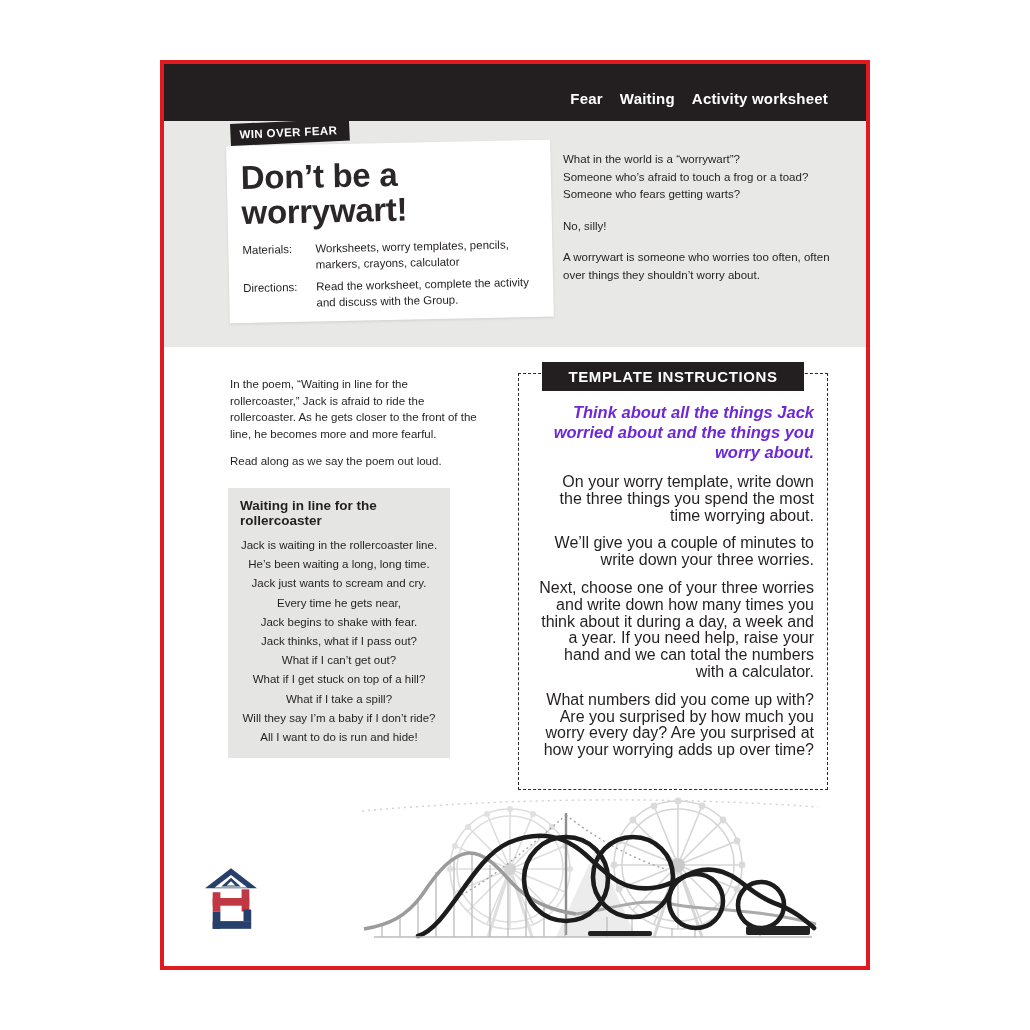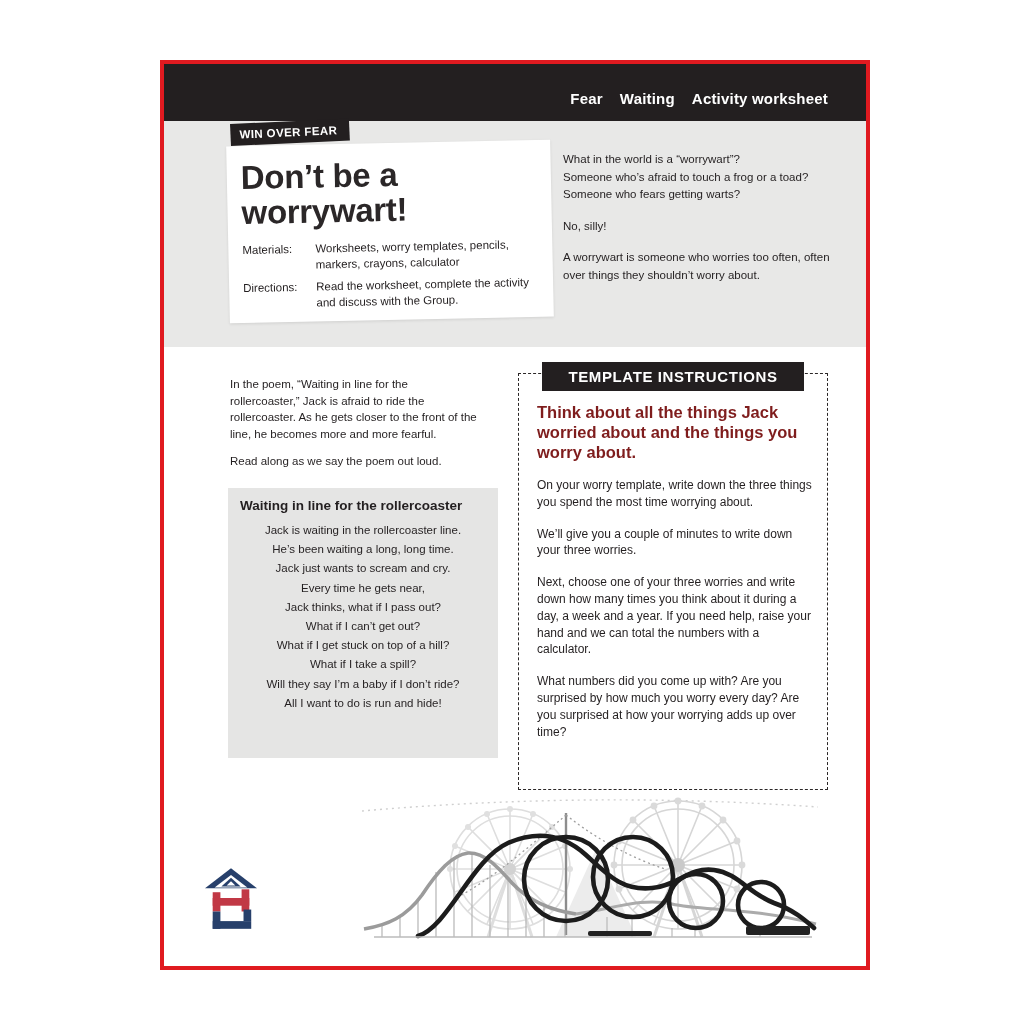--- a/index.html
+++ b/index.html
@@ -23,32 +23,32 @@
   .card-row{display:flex;margin-bottom:6px;}
   .card-row .lbl{width:73px;flex:0 0 73px;}
   .card-row .val{flex:1;}
   .hero-right{position:absolute;left:399px;top:30px;width:278px;
     font-size:11.5px;line-height:17.5px;}
   .hero-right .para{margin:0 0 14px 0;}
   
   .content{position:relative;height:619px;background:#ffffff;}
   .left-col{position:absolute;left:66px;top:25px;width:250px;font-size:11.5px;line-height:16.5px;}
   .left-col .para{margin:4px 0 11px 0;}
-  .poem-box{position:absolute;left:64px;top:141px;width:270px;height:270px;background:#e5e5e4;
+  .poem-box{position:absolute;left:64px;top:141px;width:222px;height:270px;background:#e5e5e4;
     box-sizing:border-box;padding:10px 8px;}
   .poem-title{font-size:13.5px;font-weight:600;margin:0 0 8px 4px;}
   .poem-line{text-align:center;font-size:11.5px;line-height:19.2px;}
   .dash-box{position:absolute;left:354px;top:26px;width:310px;height:417px;box-sizing:border-box;
-    border:1.6px dashed #2b2727;}
+    border:1.6px dashed #2b2727;text-align:right;}
   .ti-header{position:absolute;left:50%;top:-12px;transform:translateX(-50%);width:262px;height:29px;
     background:#231f20;color:#fff;display:flex;align-items:center;justify-content:center;
     font-size:15px;font-weight:700;letter-spacing:.6px;}
   .ti-body{padding:28px 13px 10px 18px;}
-  .ti-subhead{font-size:16.5px;line-height:20px;font-weight:600;color:#7f1d1d;margin:0 0 12px 0;}
-  .ti-para{font-size:12px;line-height:16.8px;margin:15px 0 11px 0;}
+  .ti-subhead{font-size:16.5px;line-height:20px;font-weight:600;color:#6d28d9;margin:0 0 12px 0;font-style:italic;}
+  .ti-para{font-size:16px;line-height:16.8px;margin:8px 0 11px 0;}
   
   .illustration{position:absolute;left:196px;top:450px;width:460px;height:148px;}
   .logo{position:absolute;left:41px;top:520px;width:52px;height:62px;}
 </style>
 </head>
 <body>
 
 <div class="page-frame">
 
   <div class="topbar">
@@ -97,20 +97,21 @@
       <p class="para">Read along as we say the poem out loud.</p>
     </div>
 
     <div class="poem-box">
       <div class="poem-title">Waiting in line for the rollercoaster</div>
       <div>
         <div class="poem-line">Jack is waiting in the rollercoaster line.</div>
         <div class="poem-line">He’s been waiting a long, long time.</div>
         <div class="poem-line">Jack just wants to scream and cry.</div>
         <div class="poem-line">Every time he gets near,</div>
+        <div class="poem-line">Jack begins to shake with fear.</div>
         <div class="poem-line">Jack thinks, what if I pass out?</div>
         <div class="poem-line">What if I can’t get out?</div>
         <div class="poem-line">What if I get stuck on top of a hill?</div>
         <div class="poem-line">What if I take a spill?</div>
         <div class="poem-line">Will they say I’m a baby if I don’t ride?</div>
         <div class="poem-line">All I want to do is run and hide!</div>
       </div>
     </div>
 
     <div class="dash-box">

